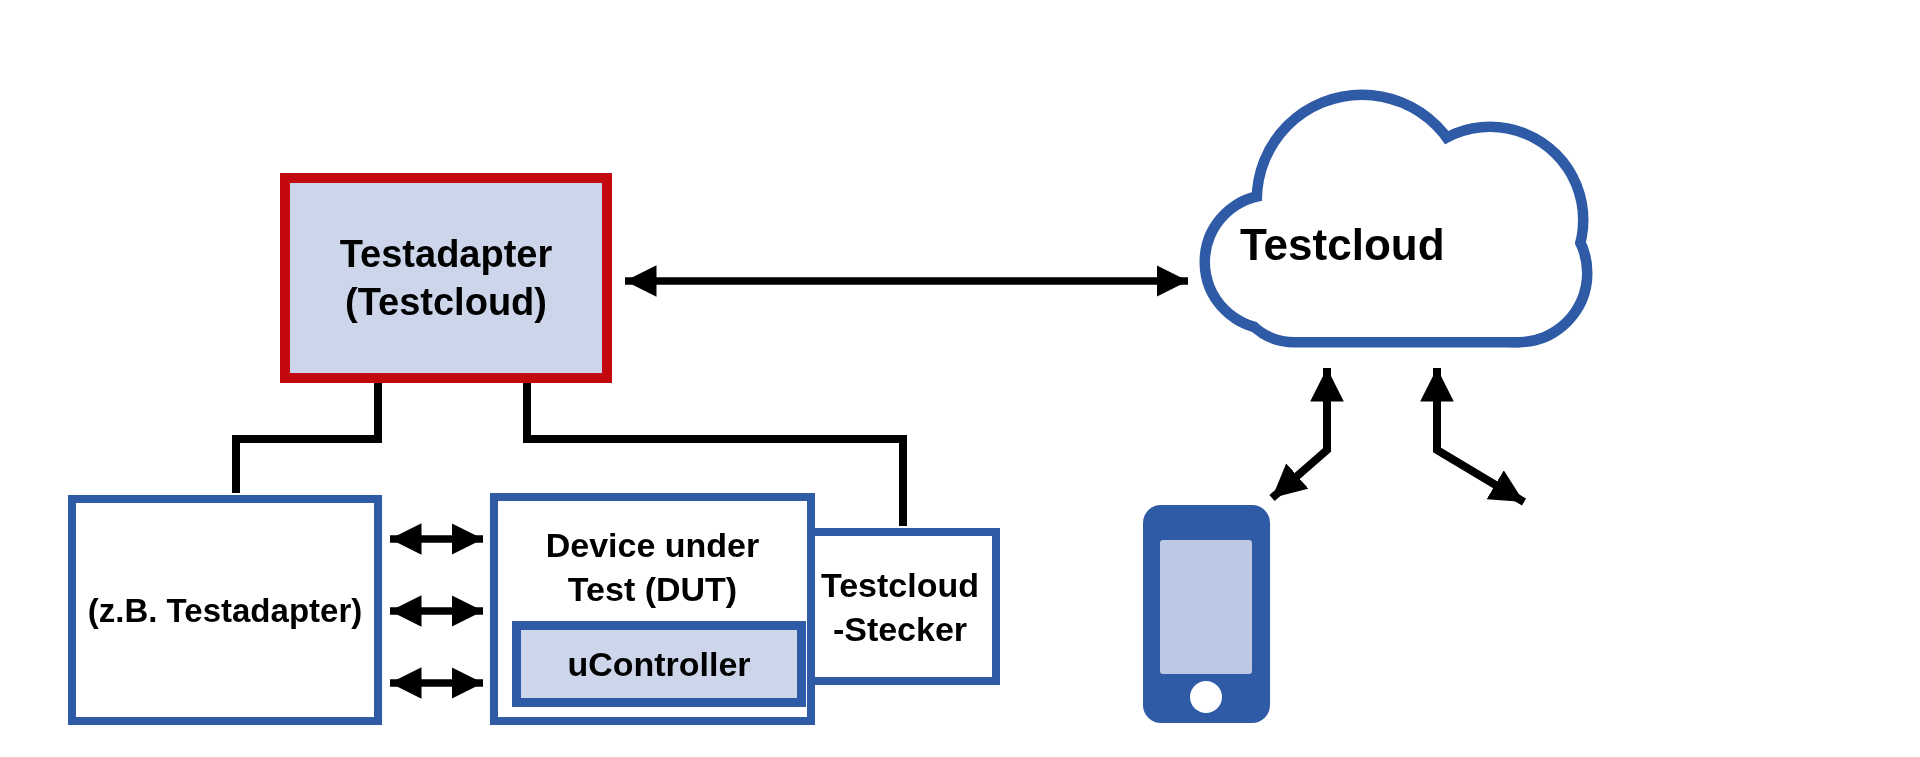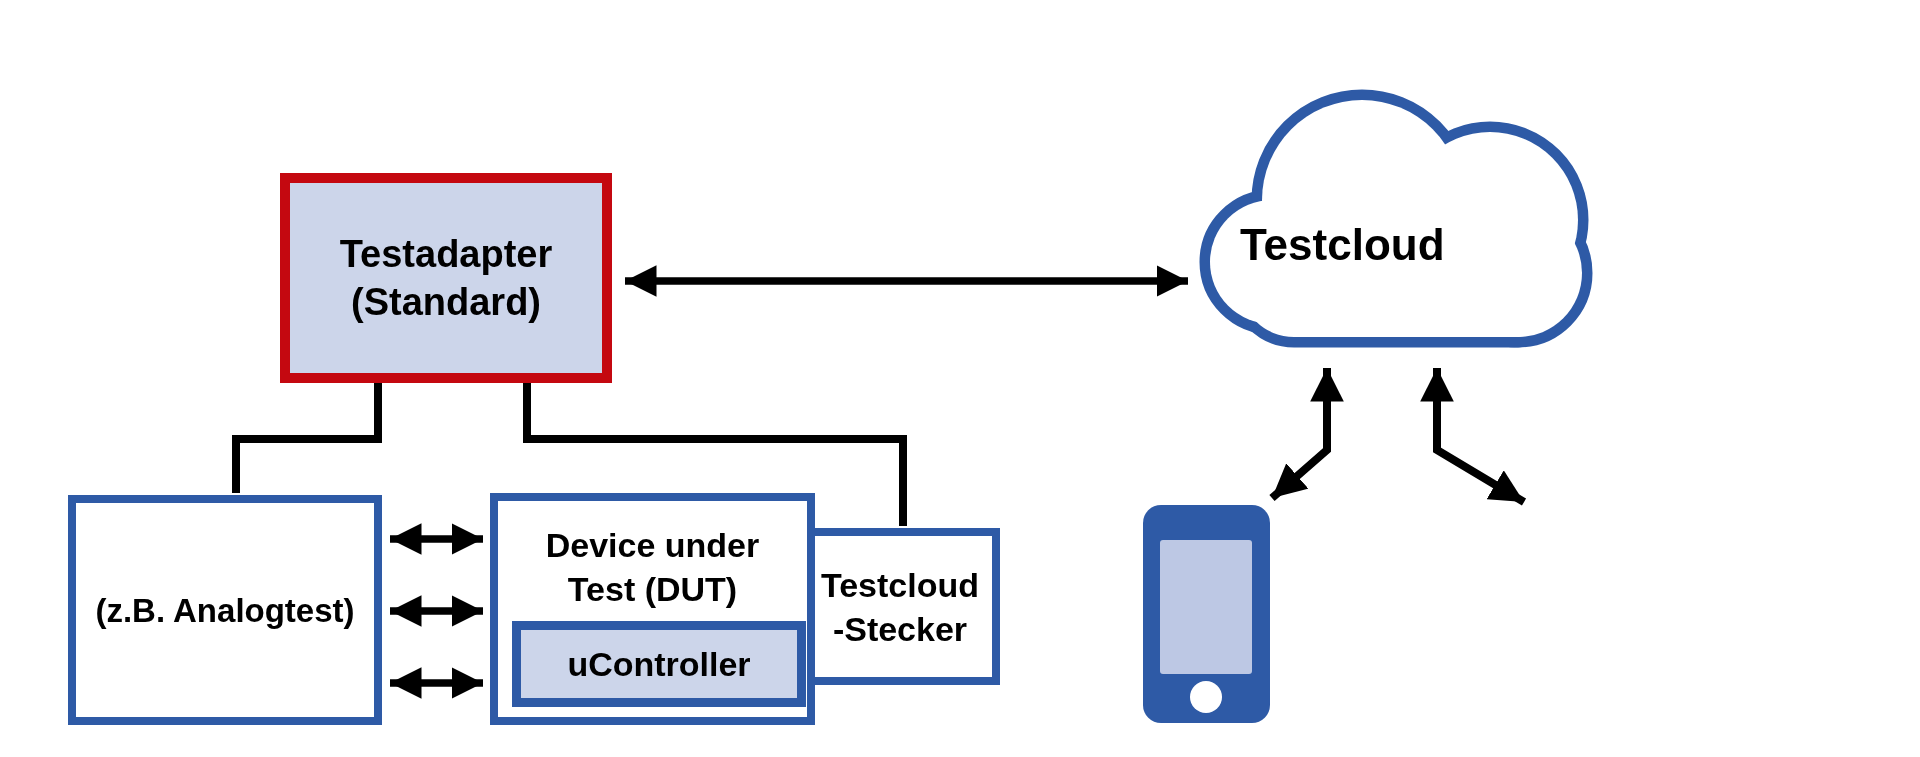--- a/index.html
+++ b/index.html
@@ -125,25 +125,25 @@
 
     <g>
       <rect class="phone-body" x="1143" y="465" width="127" height="218" rx="18"></rect>
       <rect class="phone-screen" x="1160" y="500" width="92" height="134" rx="3"></rect>
       <circle class="phone-home" cx="1206" cy="657" r="16"></circle>
     </g>
   </svg>
 
   <div class="box testadapter">
     <div class="line">Testadapter</div>
-    <div class="line">(Standard)</div>
+    <div class="line">(Testcloud)</div>
   </div>
 
   <div class="box proprietaerer">
-    <div class="line">(z.B. Analogtest)</div>
+    <div class="line">(z.B. Testadapter)</div>
   </div>
 
   <div class="box stecker">
     <div class="line">Testcloud</div>
     <div class="line">-Stecker</div>
   </div>
 
   <div class="box dut">
     <div class="line">Device under</div>
     <div class="line">Test (DUT)</div>

